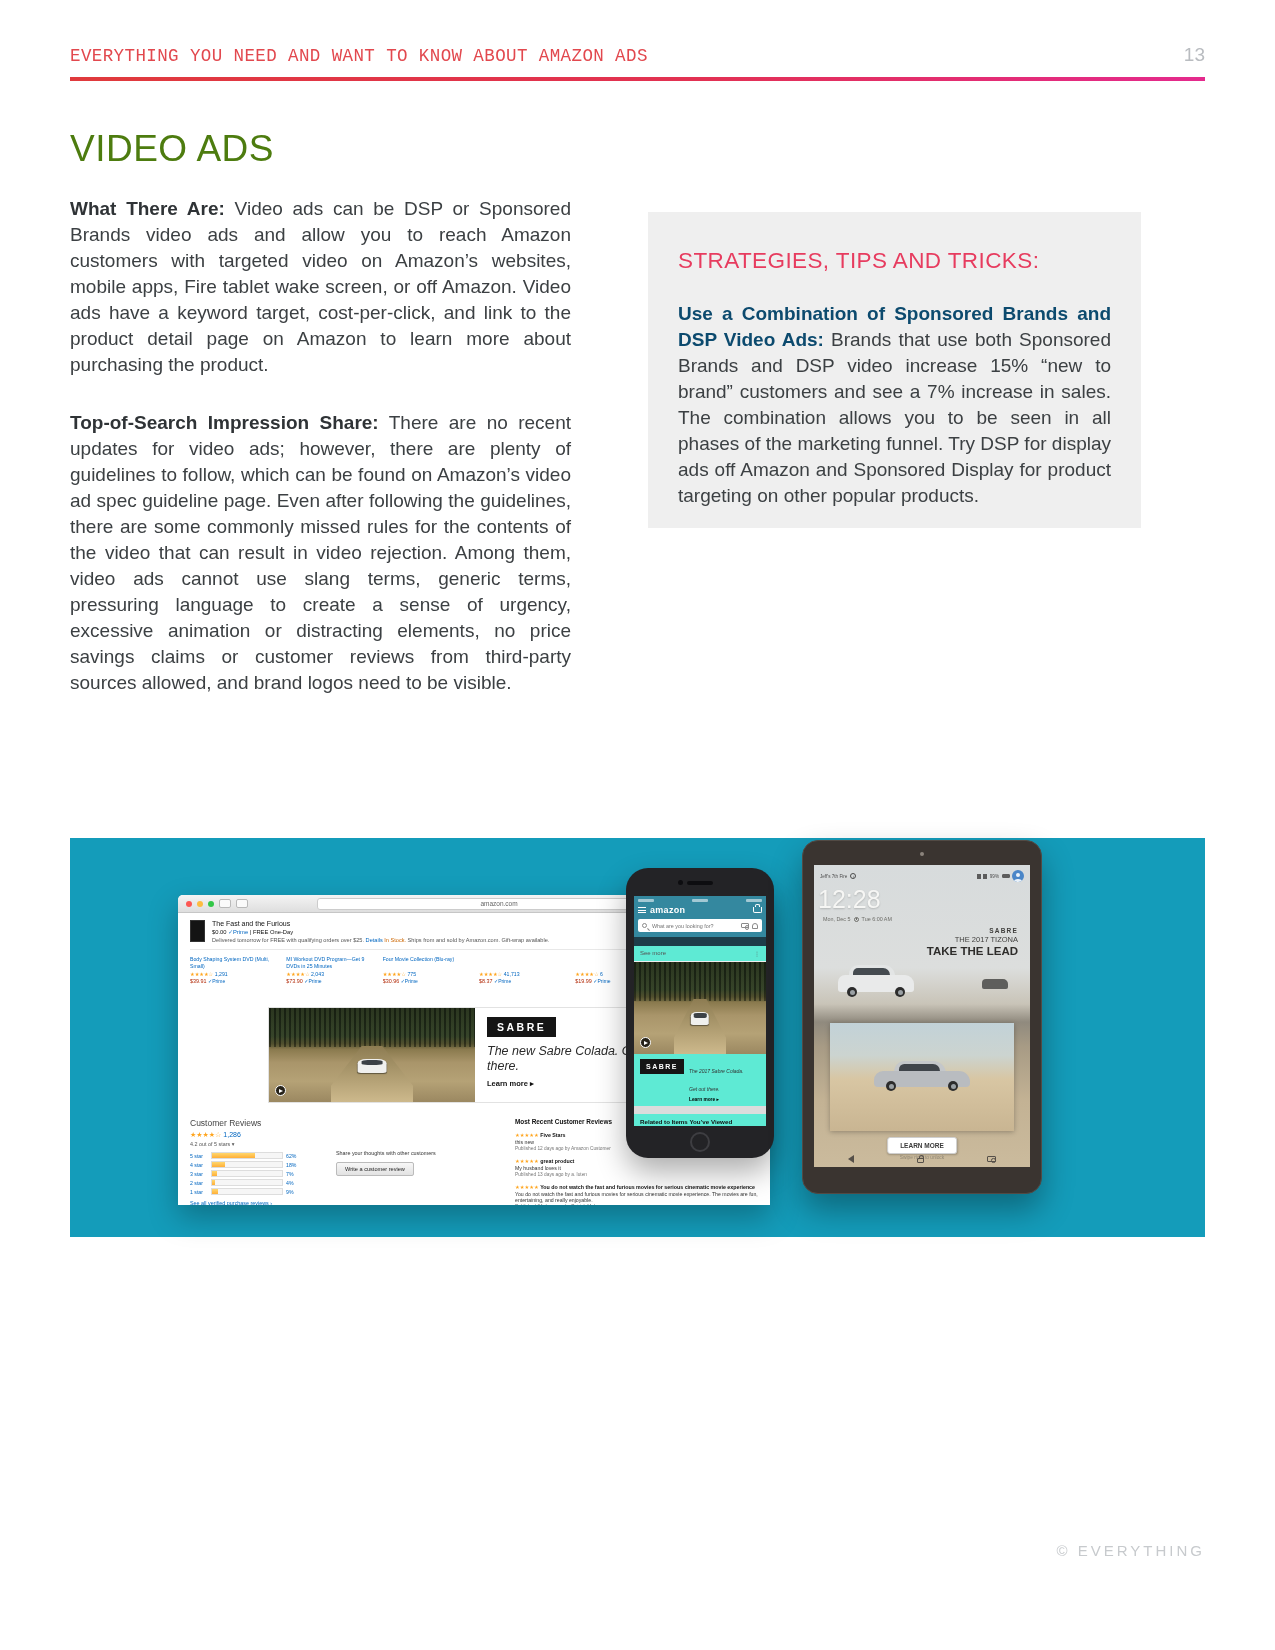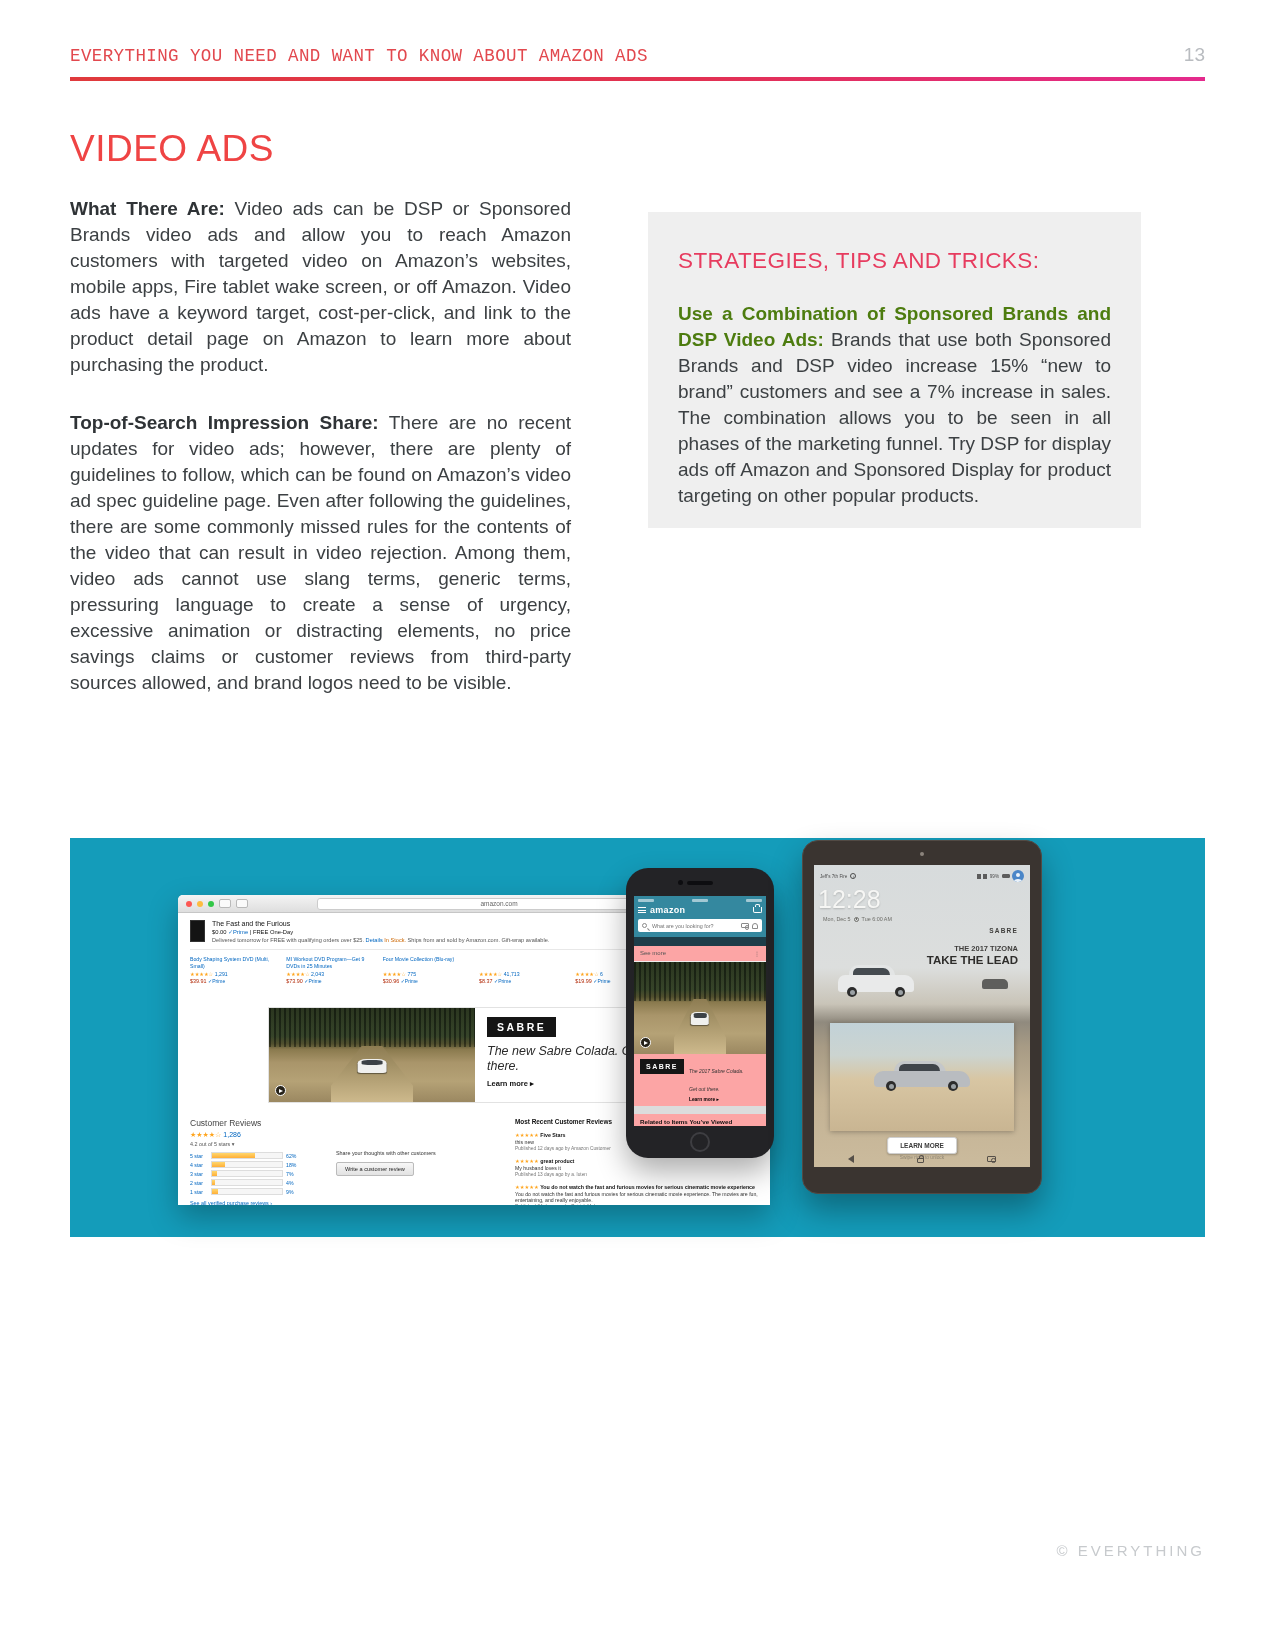--- a/index.html
+++ b/index.html
@@ -8,32 +8,32 @@
           font-family:"Liberation Sans", sans-serif; margin:0 auto; overflow:hidden; }
 
   
   .hdr { position:absolute; left:70px; right:70px; top:44px; }
   .hdr-row { display:flex; justify-content:space-between; align-items:baseline; }
   .hdr-title { color:#e2484e; font-size:17.5px; letter-spacing:.4px;font-family:Liberation Mono, monospace; }
   .hdr-num { color:#b9bcc0; font-size:19px; }
   .hdr-rule { height:4px; margin-top:11px; background:linear-gradient(90deg,#e03a3c 0%,#e23152 55%,#e42a8d 100%); }
 
   
-  .doc-title { position:absolute; left:70px; top:128px; font-size:37px; color:#ef4444; letter-spacing:.5px; }
+  .doc-title { position:absolute; left:70px; top:128px; font-size:37px; color:#4d7c0f; letter-spacing:.5px; }
   .col-left { position:absolute; left:70px; top:196px; width:501px; color:#3c4043; }
   .body-p { font-size:19px; line-height:26px; text-align:justify; margin:0; }
   .body-p b { color:#2f3336; }
   .subhead { margin:36px 0 0; font-size:19px; color:#3c4043; }
   .p2 { margin-top:32px; }
 
   .tips { position:absolute; left:648px; top:212px; width:493px; height:316px;
           background:#efefef; padding:36px 30px; }
   .tips h2 { margin:0; font-size:22.5px; font-weight:normal; color:#e73c5f; letter-spacing:.4px; }
   .tips p { margin:27px 0 0; font-size:19px; line-height:26px; text-align:justify; color:#3c4043; }
-  .tips p b { color:#4d7c0f; }
+  .tips p b { color:#0c4a6e; }
 
   .footer-credit { position:absolute; right:70px; top:1542px; color:#c7cacd; font-size:15px; letter-spacing:3px; }
 
   
   .showcase { position:absolute; left:70px; top:838px; width:1135px; height:399px; background:#149cba; }
 
   
   .bw { position:absolute; left:108px; top:57px; width:592px; height:310px; background:#fff;
         border-radius:5px 5px 0 0; box-shadow:0 12px 30px rgba(0,0,0,.28); overflow:hidden; }
   .bw-chrome { height:18px; background:linear-gradient(#f4f4f4,#dedede); border-bottom:1px solid #c6c6c6;
@@ -115,21 +115,21 @@
           background:rgba(0,0,0,.78); border:1px solid #fff; cursor:pointer; }
   .mute::after { content:""; position:absolute; left:3px; top:3px; border-top:2.5px solid transparent;
                  border-bottom:2.5px solid transparent; border-left:4px solid #fff; }
 
   
   .phone { position:absolute; left:556px; top:30px; width:148px; height:290px; background:#232326;
            border-radius:22px; box-shadow:0 14px 30px rgba(0,0,0,.32); padding:28px 8px 32px; }
   .ph-cam { position:absolute; top:12px; left:calc(50% - 22px); width:5px; height:5px; border-radius:50%; background:#0d0d10; }
   .ph-speaker { position:absolute; top:13px; left:50%; transform:translateX(-50%); width:26px; height:4px;
                 border-radius:2px; background:#0d0d10; }
-  .ph-screen { width:100%; height:100%; background:#fca5a5; overflow:hidden; position:relative; }
+  .ph-screen { width:100%; height:100%; background:#5eead4; overflow:hidden; position:relative; }
   .ph-head { background:#34889f; padding:3px 4px 5px; }
   .ph-status { display:flex; justify-content:space-between; }
   .ph-status i { display:block; height:3px; width:16px; background:rgba(255,255,255,.55); border-radius:1px; }
   .ph-logo-row { display:flex; align-items:center; gap:4px; margin-top:3px; }
   .burger { width:8px; height:6px; border-top:1.5px solid #fff; border-bottom:1.5px solid #fff; position:relative; }
   .burger::after { content:""; position:absolute; left:0; right:0; top:1.5px; height:1.5px; background:#fff; }
   .ph-logo { color:#fff; font-size:9px; font-weight:bold; letter-spacing:.3px; }
   .cart { margin-left:auto; width:9px; height:6px; border:1.2px solid #fff; border-top:0;
           border-radius:0 0 2px 2px; position:relative; }
   .cart::before { content:""; position:absolute; top:-3px; left:1px; right:1px; height:2px;
@@ -178,21 +178,21 @@
   .avatar::before { content:""; position:absolute; top:2.5px; left:50%; transform:translateX(-50%);
                     width:4px; height:4px; border-radius:50%; background:#eaf2fa; }
   .avatar::after { content:""; position:absolute; bottom:-2px; left:50%; transform:translateX(-50%);
                    width:8px; height:5px; border-radius:50% 50% 0 0; background:#eaf2fa; }
   .t-clock { font-size:25px; color:#f6f6f4; padding:3px 4px 0; text-shadow:0 1px 2px rgba(0,0,0,.18); }
   .t-date { font-size:5.4px; color:#6d6d68; padding:2px 9px 0; display:flex; align-items:center; gap:3px; }
   .alarm-ic { width:5px; height:5px; border:1px solid #6d6d68; border-radius:50%; position:relative; }
   .alarm-ic::after { content:""; position:absolute; left:1.8px; top:.6px; width:1px; height:1.8px; background:#6d6d68; }
   .t-brand { position:absolute; right:12px; top:62px; text-align:right; color:#3f3e3c; }
   .tb-1 { font-size:6.5px; font-weight:bold; letter-spacing:1.2px; }
-  .tb-2 { font-size:7.5px; font-weight:bold; margin-top:10px; }
+  .tb-2 { font-size:7.5px; font-weight:normal; margin-top:1px; }
   .tb-3 { font-size:11.5px; font-weight:bold; color:#2e2d2b; margin-top:1px; }
   .suv { position:absolute; left:24px; top:100px; width:76px; height:32px; }
   .suv .body { position:absolute; bottom:5px; width:76px; height:17px; background:#e9eaea; border-radius:7px 9px 3px 3px; }
   .suv .top { position:absolute; bottom:19px; left:11px; width:46px; height:13px; background:#e3e5e5;
               border-radius:9px 11px 0 0; }
   .suv .top::after { content:""; position:absolute; left:4px; right:5px; top:3px; height:7px;
                      background:#454b50; border-radius:5px 7px 0 0; }
   .wheel { position:absolute; bottom:0; width:10px; height:10px; background:#2c2c2c; border-radius:50%; }
   .wheel::after { content:""; position:absolute; inset:2.5px; background:#9aa0a4; border-radius:50%; }
   .car2 { position:absolute; right:22px; top:114px; width:26px; height:10px; background:#5e5e5c;

